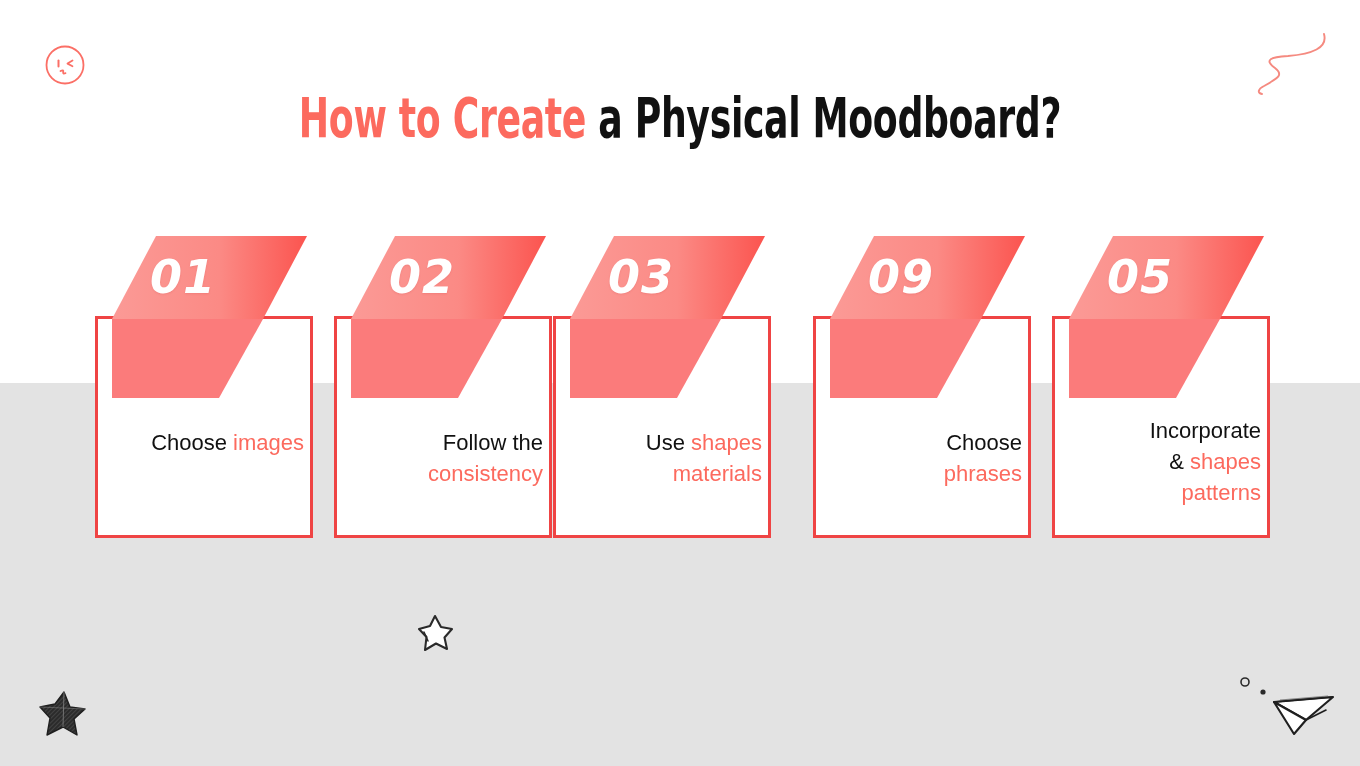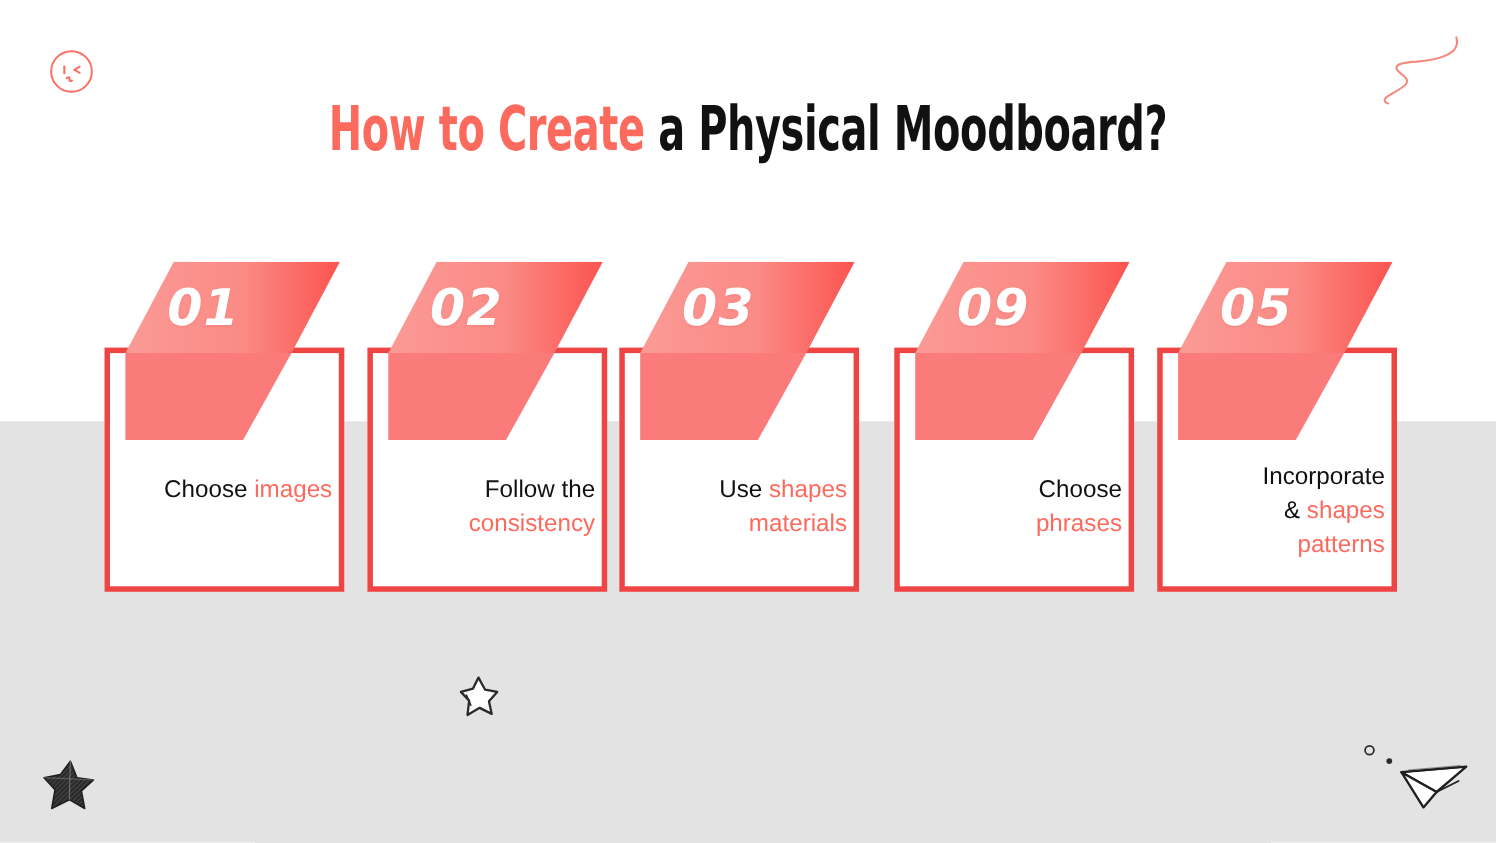--- a/index.html
+++ b/index.html
@@ -54,26 +54,26 @@
     top: 316px;
     width: 1176px;
     height: 222px;
   }
   .card {
     position: absolute;
     top: 0;
     width: 218px;
     height: 222px;
     background: #ffffff;
-    border: 5px solid #ef4444;
+    border: 3px solid #ef4444;
     box-sizing: border-box;
   }
   .card.c0 { left: 0px; }
   .card.c1 { left: 239px; }
-  .card.c2 { left: 468px; }
+  .card.c2 { left: 458px; }
   .card.c3 { left: 718px; }
   .card.c4 { left: 957px; }
 
   .card-text {
     position: absolute;
     left: 0;
     right: 0;
     top: 108px;
     text-align: right;
     font-size: 22px;

